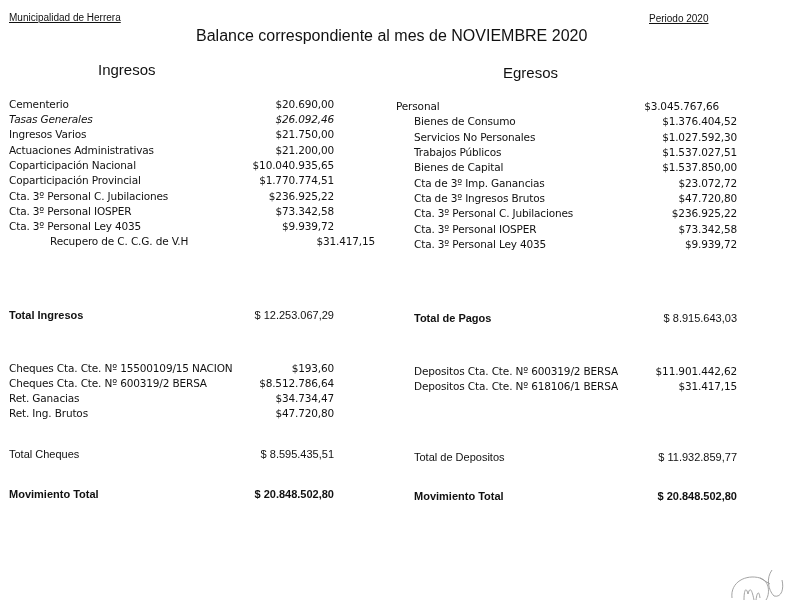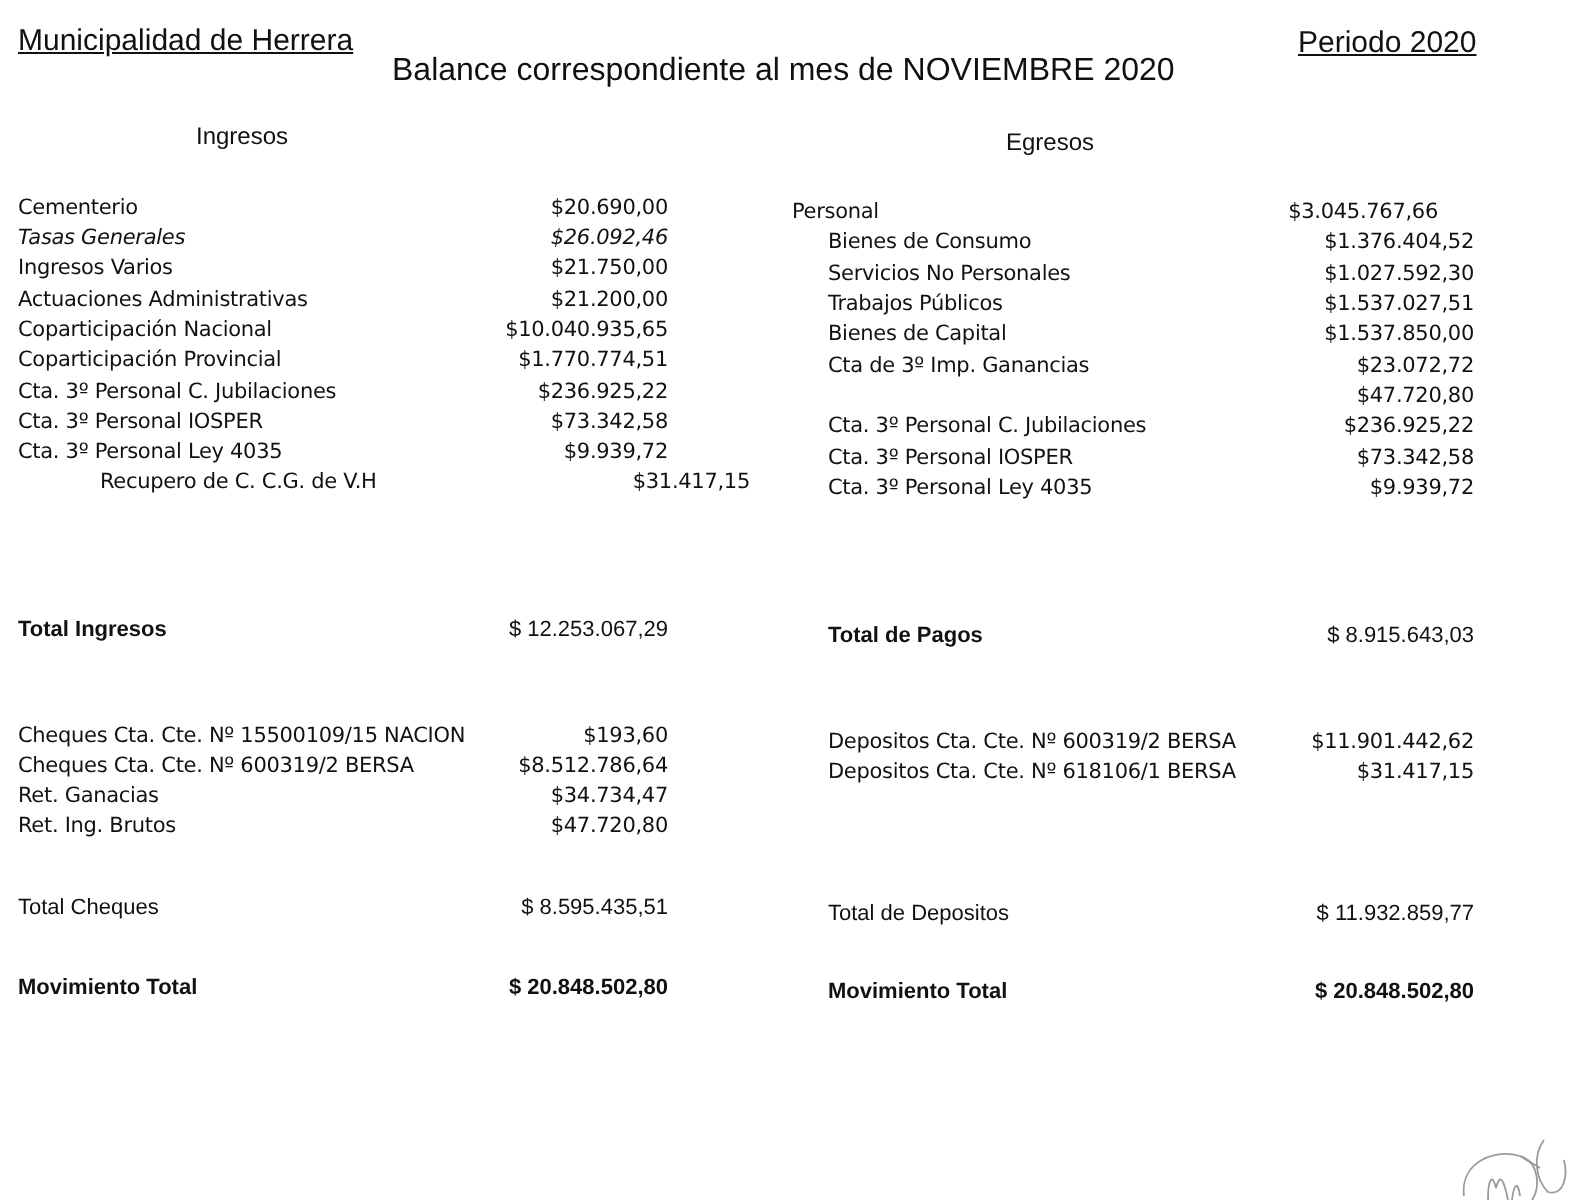--- a/index.html
+++ b/index.html
@@ -1,22 +1,22 @@
 <!DOCTYPE html>
 <html><head>
 <meta charset="utf-8">
 <style>
   html, body { margin:0; padding:0; background:#ffffff; }
   body { width:786px; height:600px; position:relative; overflow:hidden; color:#111; }
   .abs { position:absolute; white-space:nowrap; }
   .arial { font-family: "Liberation Sans", sans-serif; }
   .calibri { font-family: "DejaVu Sans", sans-serif; font-size:10.5px; letter-spacing:-0.15px; }
-  .hdr-small { font-size:15px; text-decoration:underline; }
+  .hdr-small { font-size:10px; text-decoration:underline; }
   .title { font-size:16px; }
-  .section { font-size:12px; }
+  .section { font-size:15px; }
   .row { position:absolute; height:15px; line-height:15px; }
   .lbl { position:absolute; left:0; white-space:nowrap; }
   .amt { position:absolute; right:0; white-space:nowrap; text-align:left; }
   .tot { font-family: "Liberation Sans", sans-serif; font-size:11px; }
   .bold { font-weight:bold; }
   .sig { position:absolute; left:726px; top:560px; }
 </style>
 </head>
 <body>
 
@@ -89,20 +89,21 @@
     </div>
   <div class="row calibri" style="left:414px;top:160px;width:323px;">
       <span class="lbl">Bienes de Capital</span>
       <span class="amt">$1.537.850,00</span>
     </div>
   <div class="row calibri" style="left:414px;top:176px;width:323px;">
       <span class="lbl">Cta de 3º Imp. Ganancias</span>
       <span class="amt">$23.072,72</span>
     </div>
   <div class="row calibri" style="left:414px;top:191px;width:323px;">
+      <span class="lbl">Cta de 3º Ingresos Brutos</span>
       <span class="amt">$47.720,80</span>
     </div>
   <div class="row calibri" style="left:414px;top:206px;width:323px;">
       <span class="lbl">Cta. 3º Personal C. Jubilaciones</span>
       <span class="amt">$236.925,22</span>
     </div>
   <div class="row calibri" style="left:414px;top:222px;width:323px;">
       <span class="lbl">Cta. 3º Personal IOSPER</span>
       <span class="amt">$73.342,58</span>
     </div>

